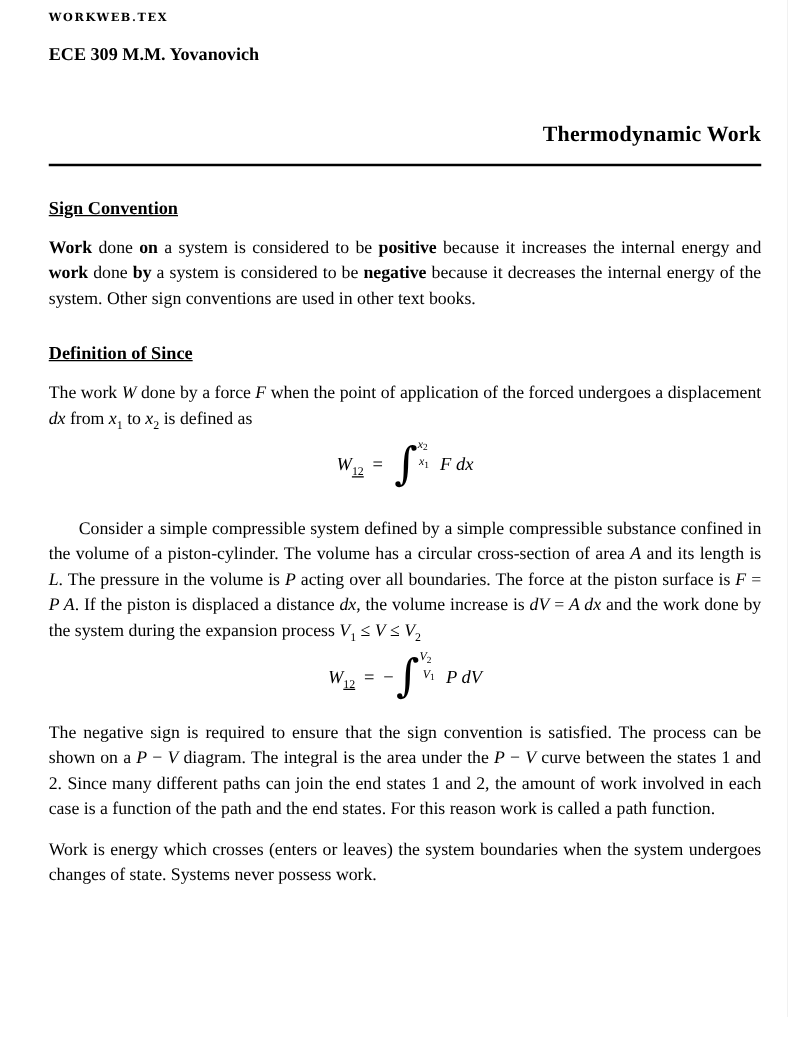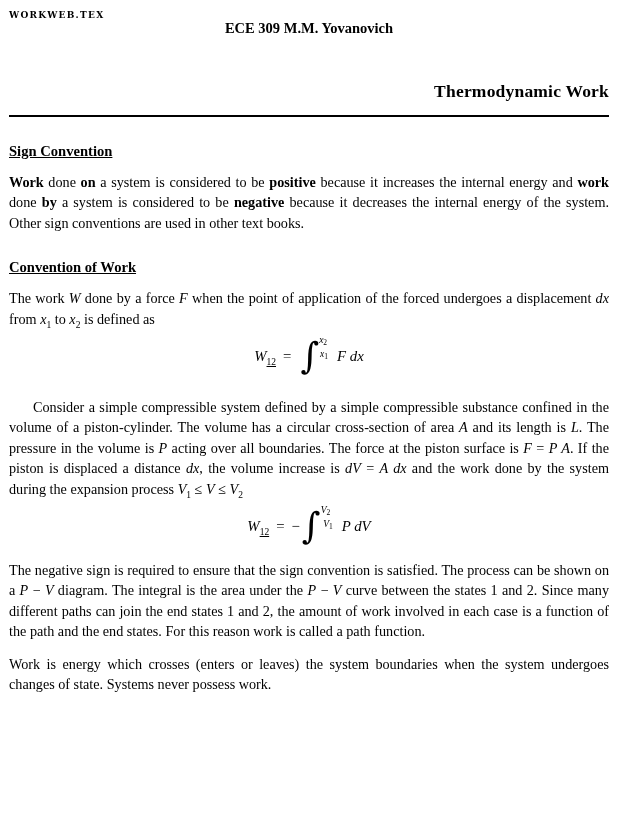--- a/index.html
+++ b/index.html
@@ -3,31 +3,32 @@
 <meta charset="utf-8">
 <style>
   * { margin:0; padding:0; box-sizing:border-box; }
   html,body { background:#e8e8e8; }
   .page {
     position:relative;
     width:630px; height:830px;
     background:#ffffff;
     color:#000;
     font-family:"Liberation Serif","DejaVu Serif",serif;
-    padding:10px 21px 0 9px;
+    padding:10px 21px 0 39px;
     overflow:hidden;
   }
   .file-label {
     font-size:9px;
     font-weight:bold;
     letter-spacing:1.3px;
     font-family:"DejaVu Serif",serif;
   }
   .course {
-    text-align:center;
+    margin-top:16px;
+    text-align:left;
     font-weight:bold;
     font-size:14.5px;
   }
   .title {
     margin-top:44px;
     text-align:right;
     font-weight:bold;
     font-size:17.5px;
     letter-spacing:0.2px;
   }
@@ -93,21 +94,21 @@
 
   <div class="course">ECE 309 M.M. Yovanovich</div>
 
   <div class="title">Thermodynamic Work</div>
 
   <hr class="rule">
 
   <h2>Sign Convention</h2>
   <p><span style="font-weight: bold;">Work</span><span> done </span><span style="font-weight: bold;">on</span><span> a system is considered to be </span><span style="font-weight: bold;">positive</span><span> because it increases the internal energy and </span><span style="font-weight: bold;">work</span><span> done </span><span style="font-weight: bold;">by</span><span> a system is considered to be </span><span style="font-weight: bold;">negative</span><span> because it decreases the internal energy of the system. Other sign conventions are used in other text books.</span></p>
 
-  <h2>Convention of Work</h2>
+  <h2>Definition of Since</h2>
   <p><span>The work </span><span style="font-style: italic;">W</span><span> done by a force </span><span style="font-style: italic;">F</span><span> when the point of application of the forced undergoes a displacement </span><span style="font-style: italic;">dx</span><span> from </span><span style="font-style: italic;">x</span><sub>1</sub><span> to </span><span style="font-style: italic;">x</span><sub>2</sub><span> is defined as</span></p>
 
   <div class="equation">
     <span class="math">
       <span class="lhs"><span class="var">W</span><sub class="msub">12</sub></span>
       <span class="rel">=</span>
       <span class="sign"></span>
       <span class="integral">
         <span class="int-glyph">∫</span>
         <span class="int-limits">

